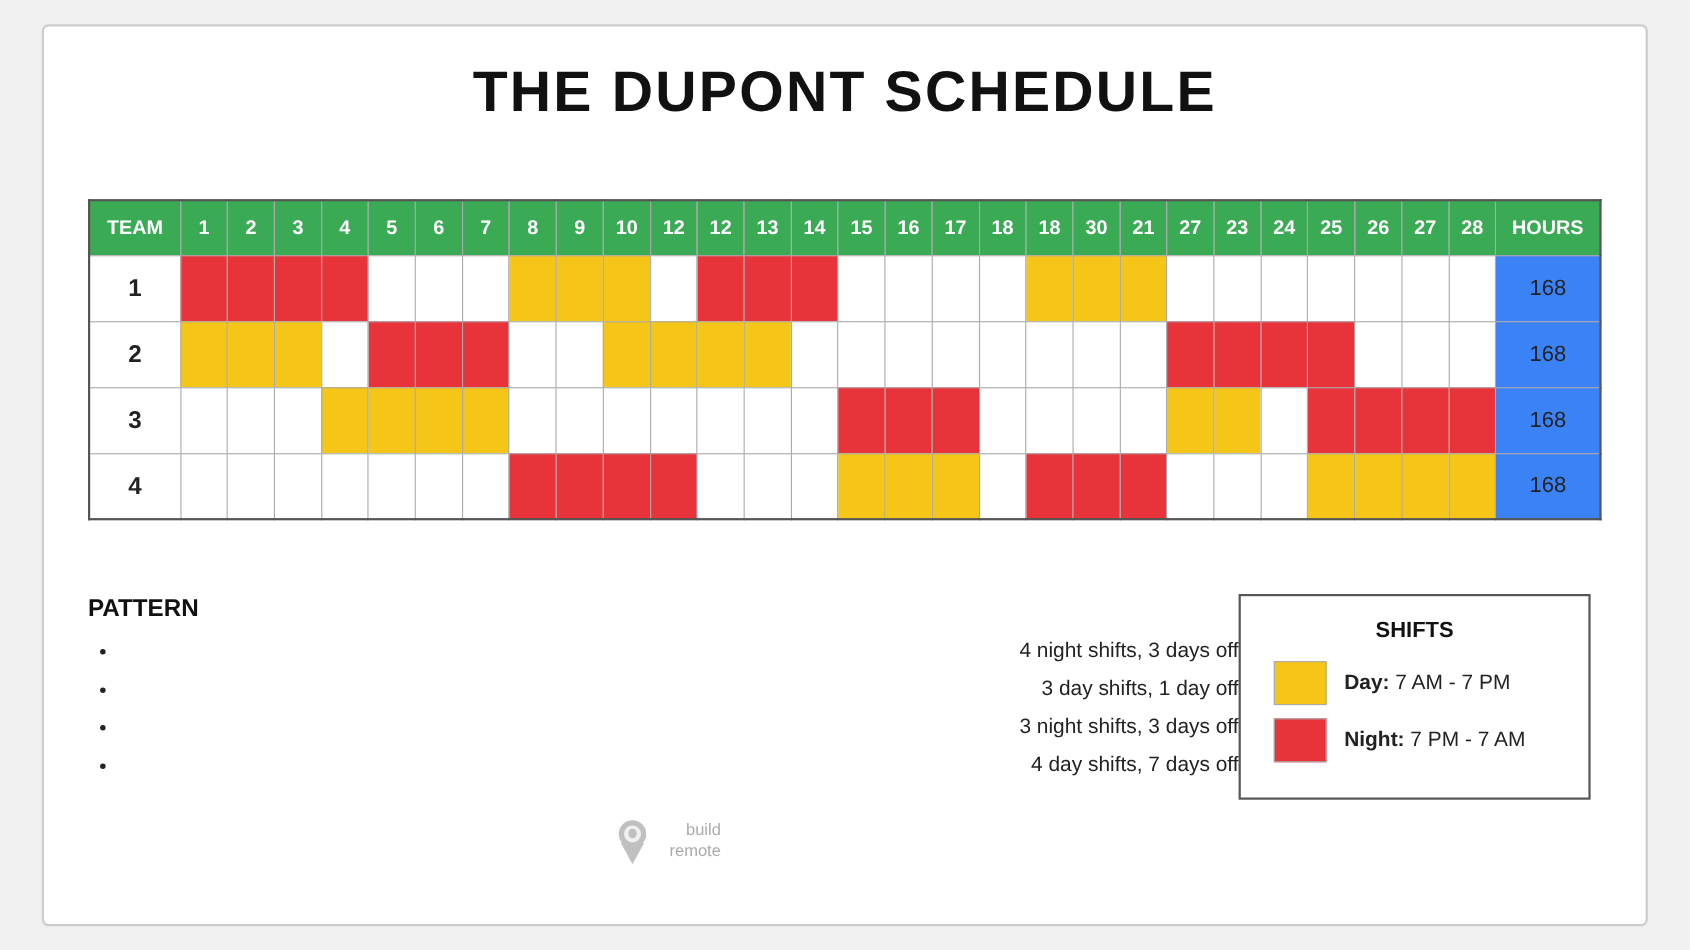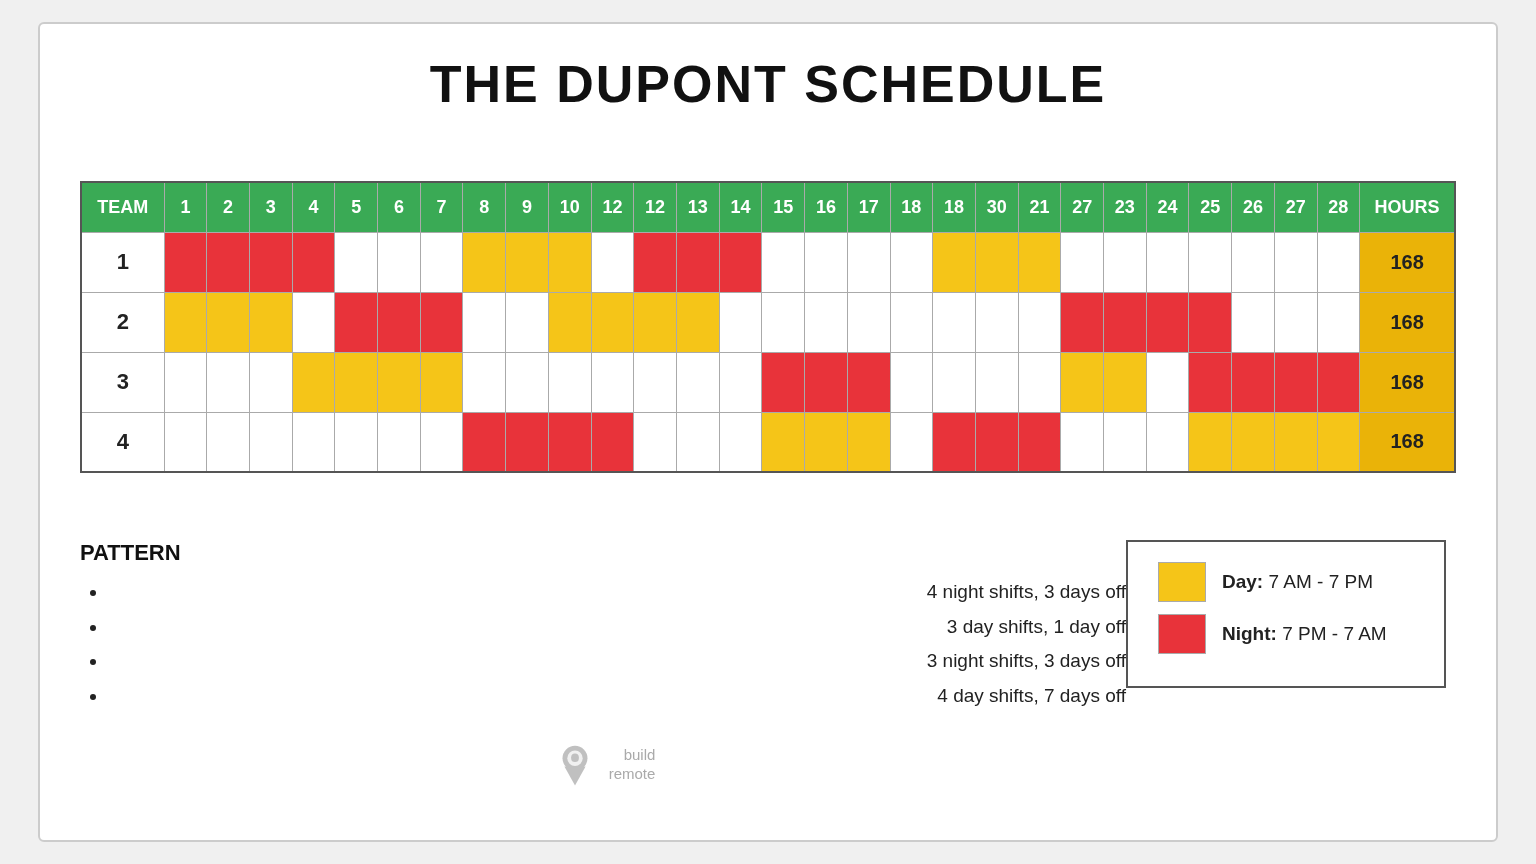--- a/index.html
+++ b/index.html
@@ -64,24 +64,24 @@
       font-size: 18px;
       font-weight: 900;
     }
     .data-row td.team-label {
       font-weight: 700;
       font-size: 22px;
       color: #222;
       background: #fff;
     }
     .data-row td.hours-label {
-      font-weight: 700;
+      font-weight: 400;
       font-size: 20px;
       color: #222;
-      background: #eab308;
+      background: #3b82f6;
     }
     .cell-day { background: #F5C518; }
     .cell-night { background: #E8333A; }
     .cell-empty { background: #ffffff; }
     
     .bottom-section {
       width: 100%;
       display: flex;
       flex-direction: row;
       align-items: flex-start;
@@ -358,20 +358,21 @@
             <polygon points="28,55 50,95 72,55" fill="#c0c0c0"></polygon>
 
             <rect x="42" y="28" width="16" height="18" rx="8" fill="#c0c0c0"></rect>
           </svg>
           <div class="brand-name">build<br>remote</div>
         </div>
       </div>
     </div>
 
     <div class="legend-box">
+      <div class="legend-title">SHIFTS</div>
       <div class="legend-item">
         <div class="legend-swatch cell-day"></div>
         <span class="legend-text">
           <strong>Day:</strong>
           <span>7 AM - 7 PM</span>
         </span>
       </div>
       <div class="legend-item">
         <div class="legend-swatch cell-night"></div>
         <span class="legend-text">

